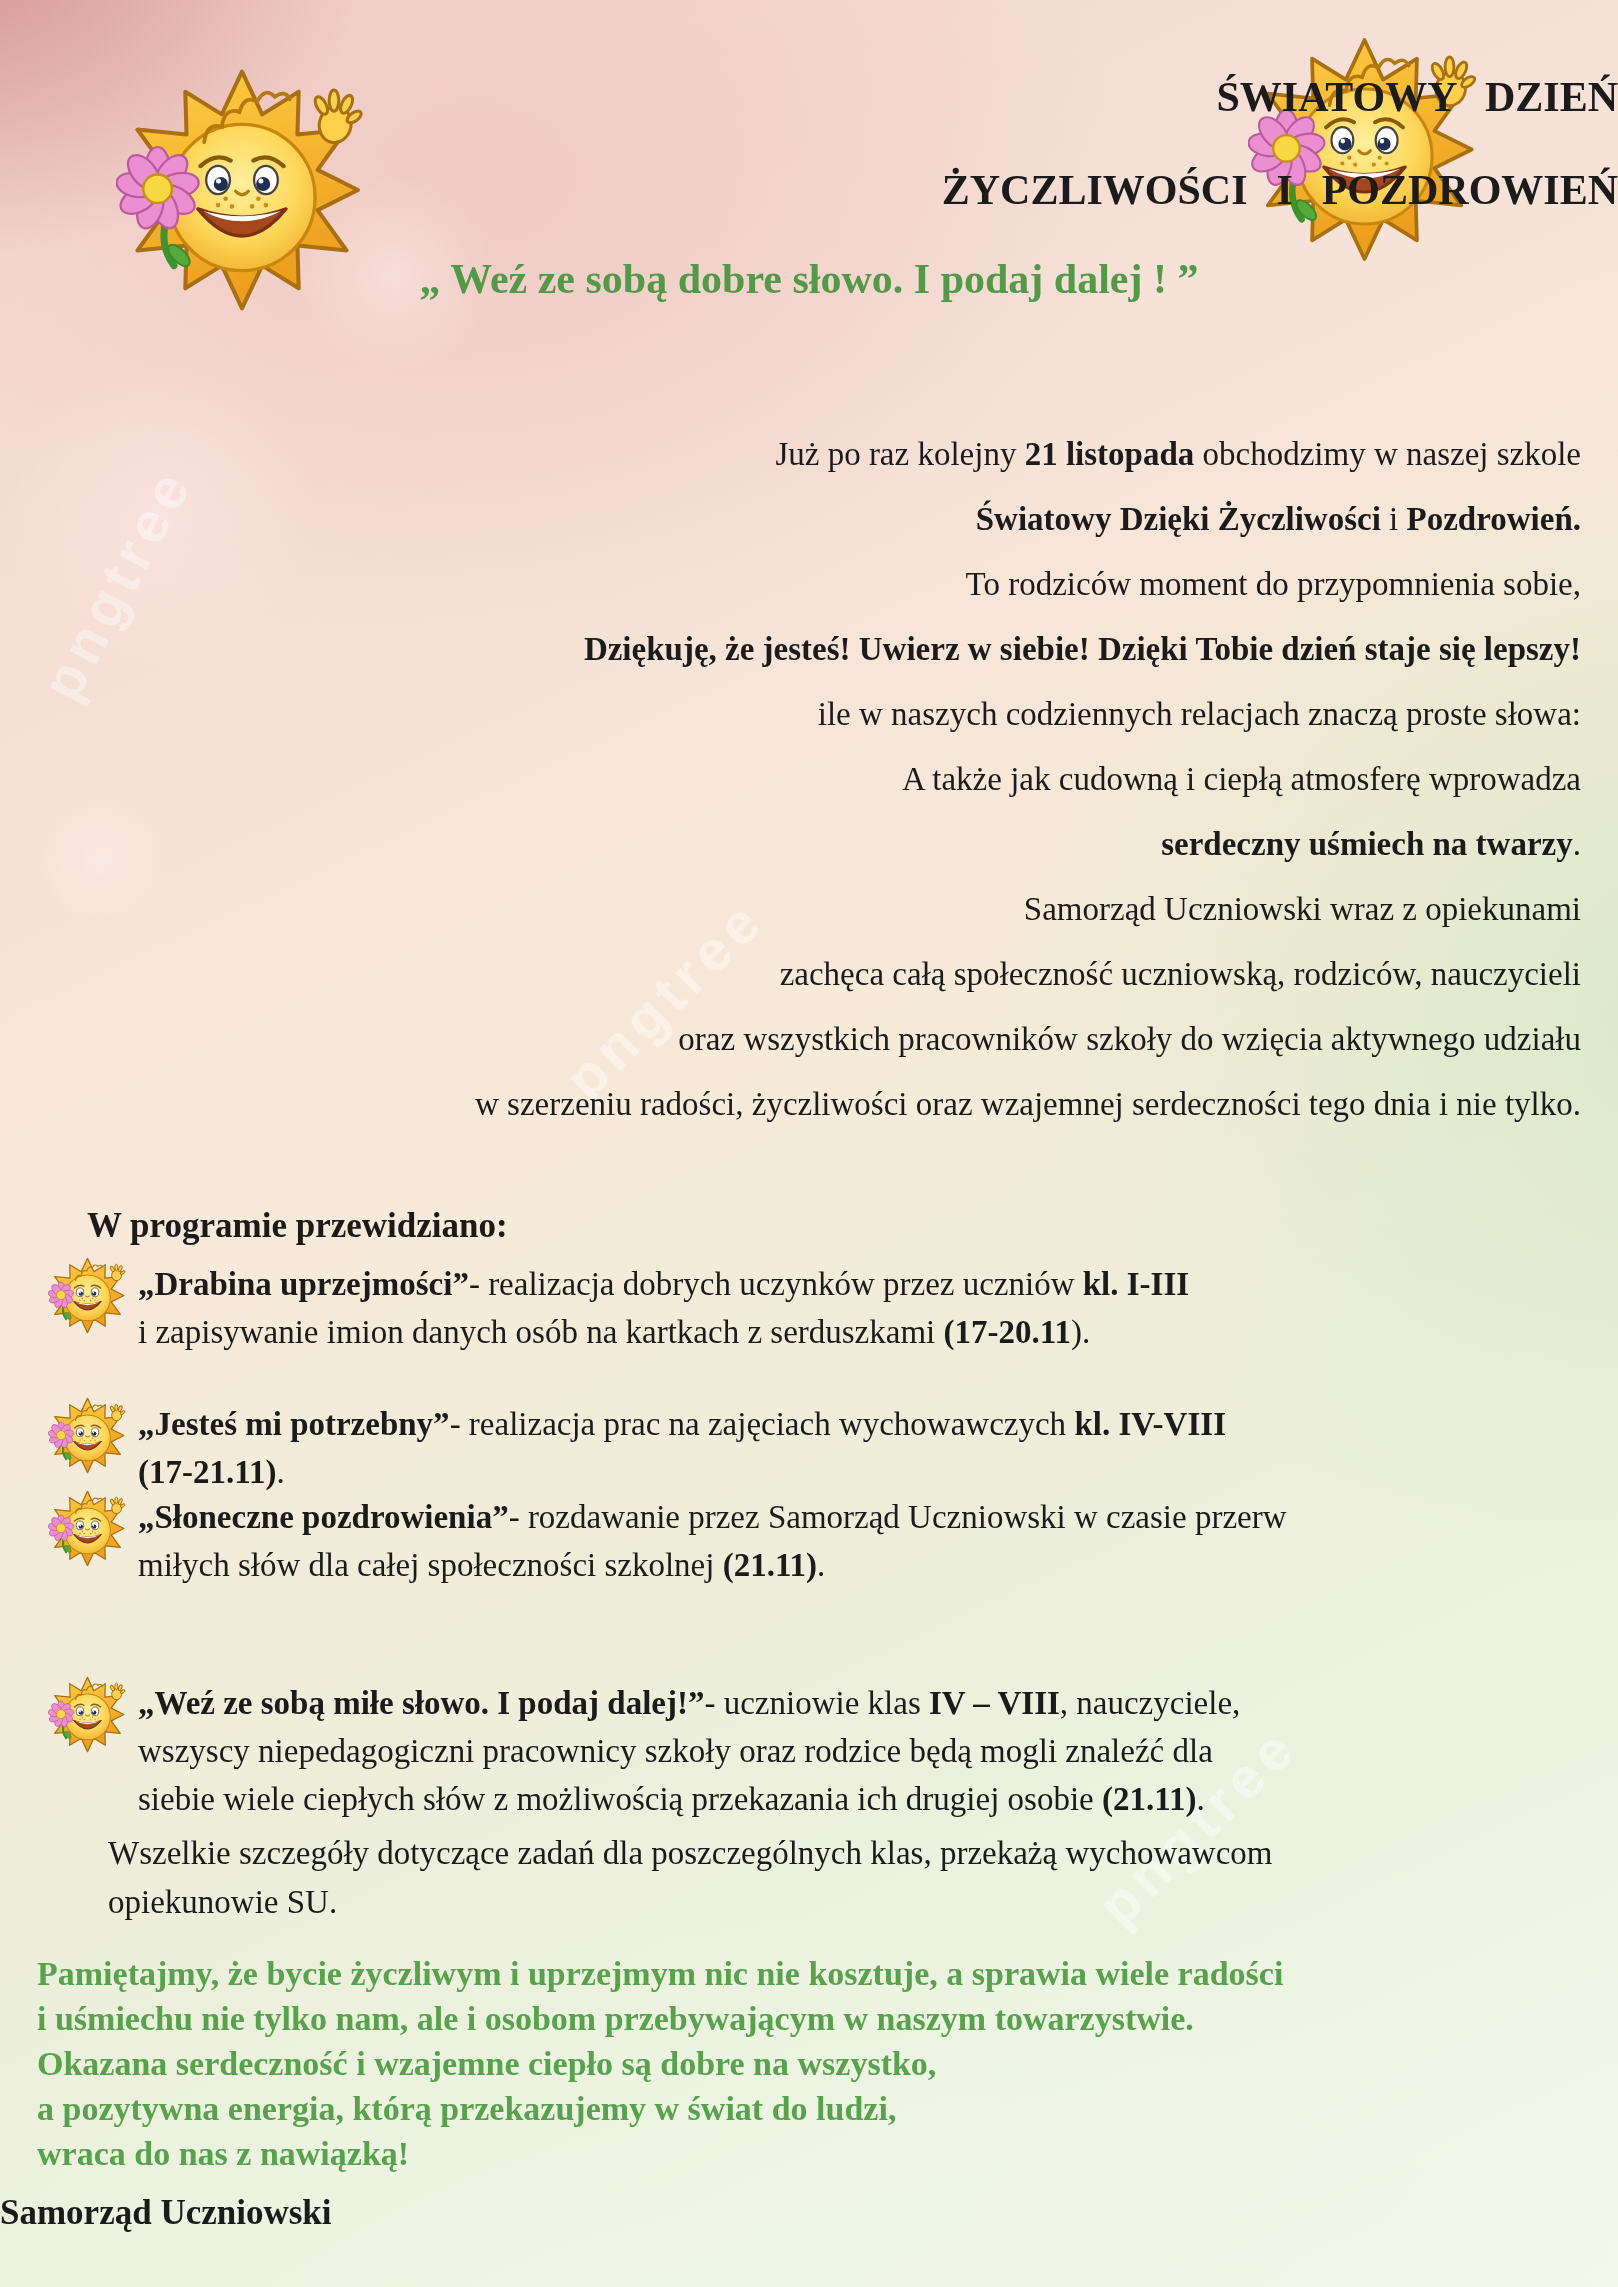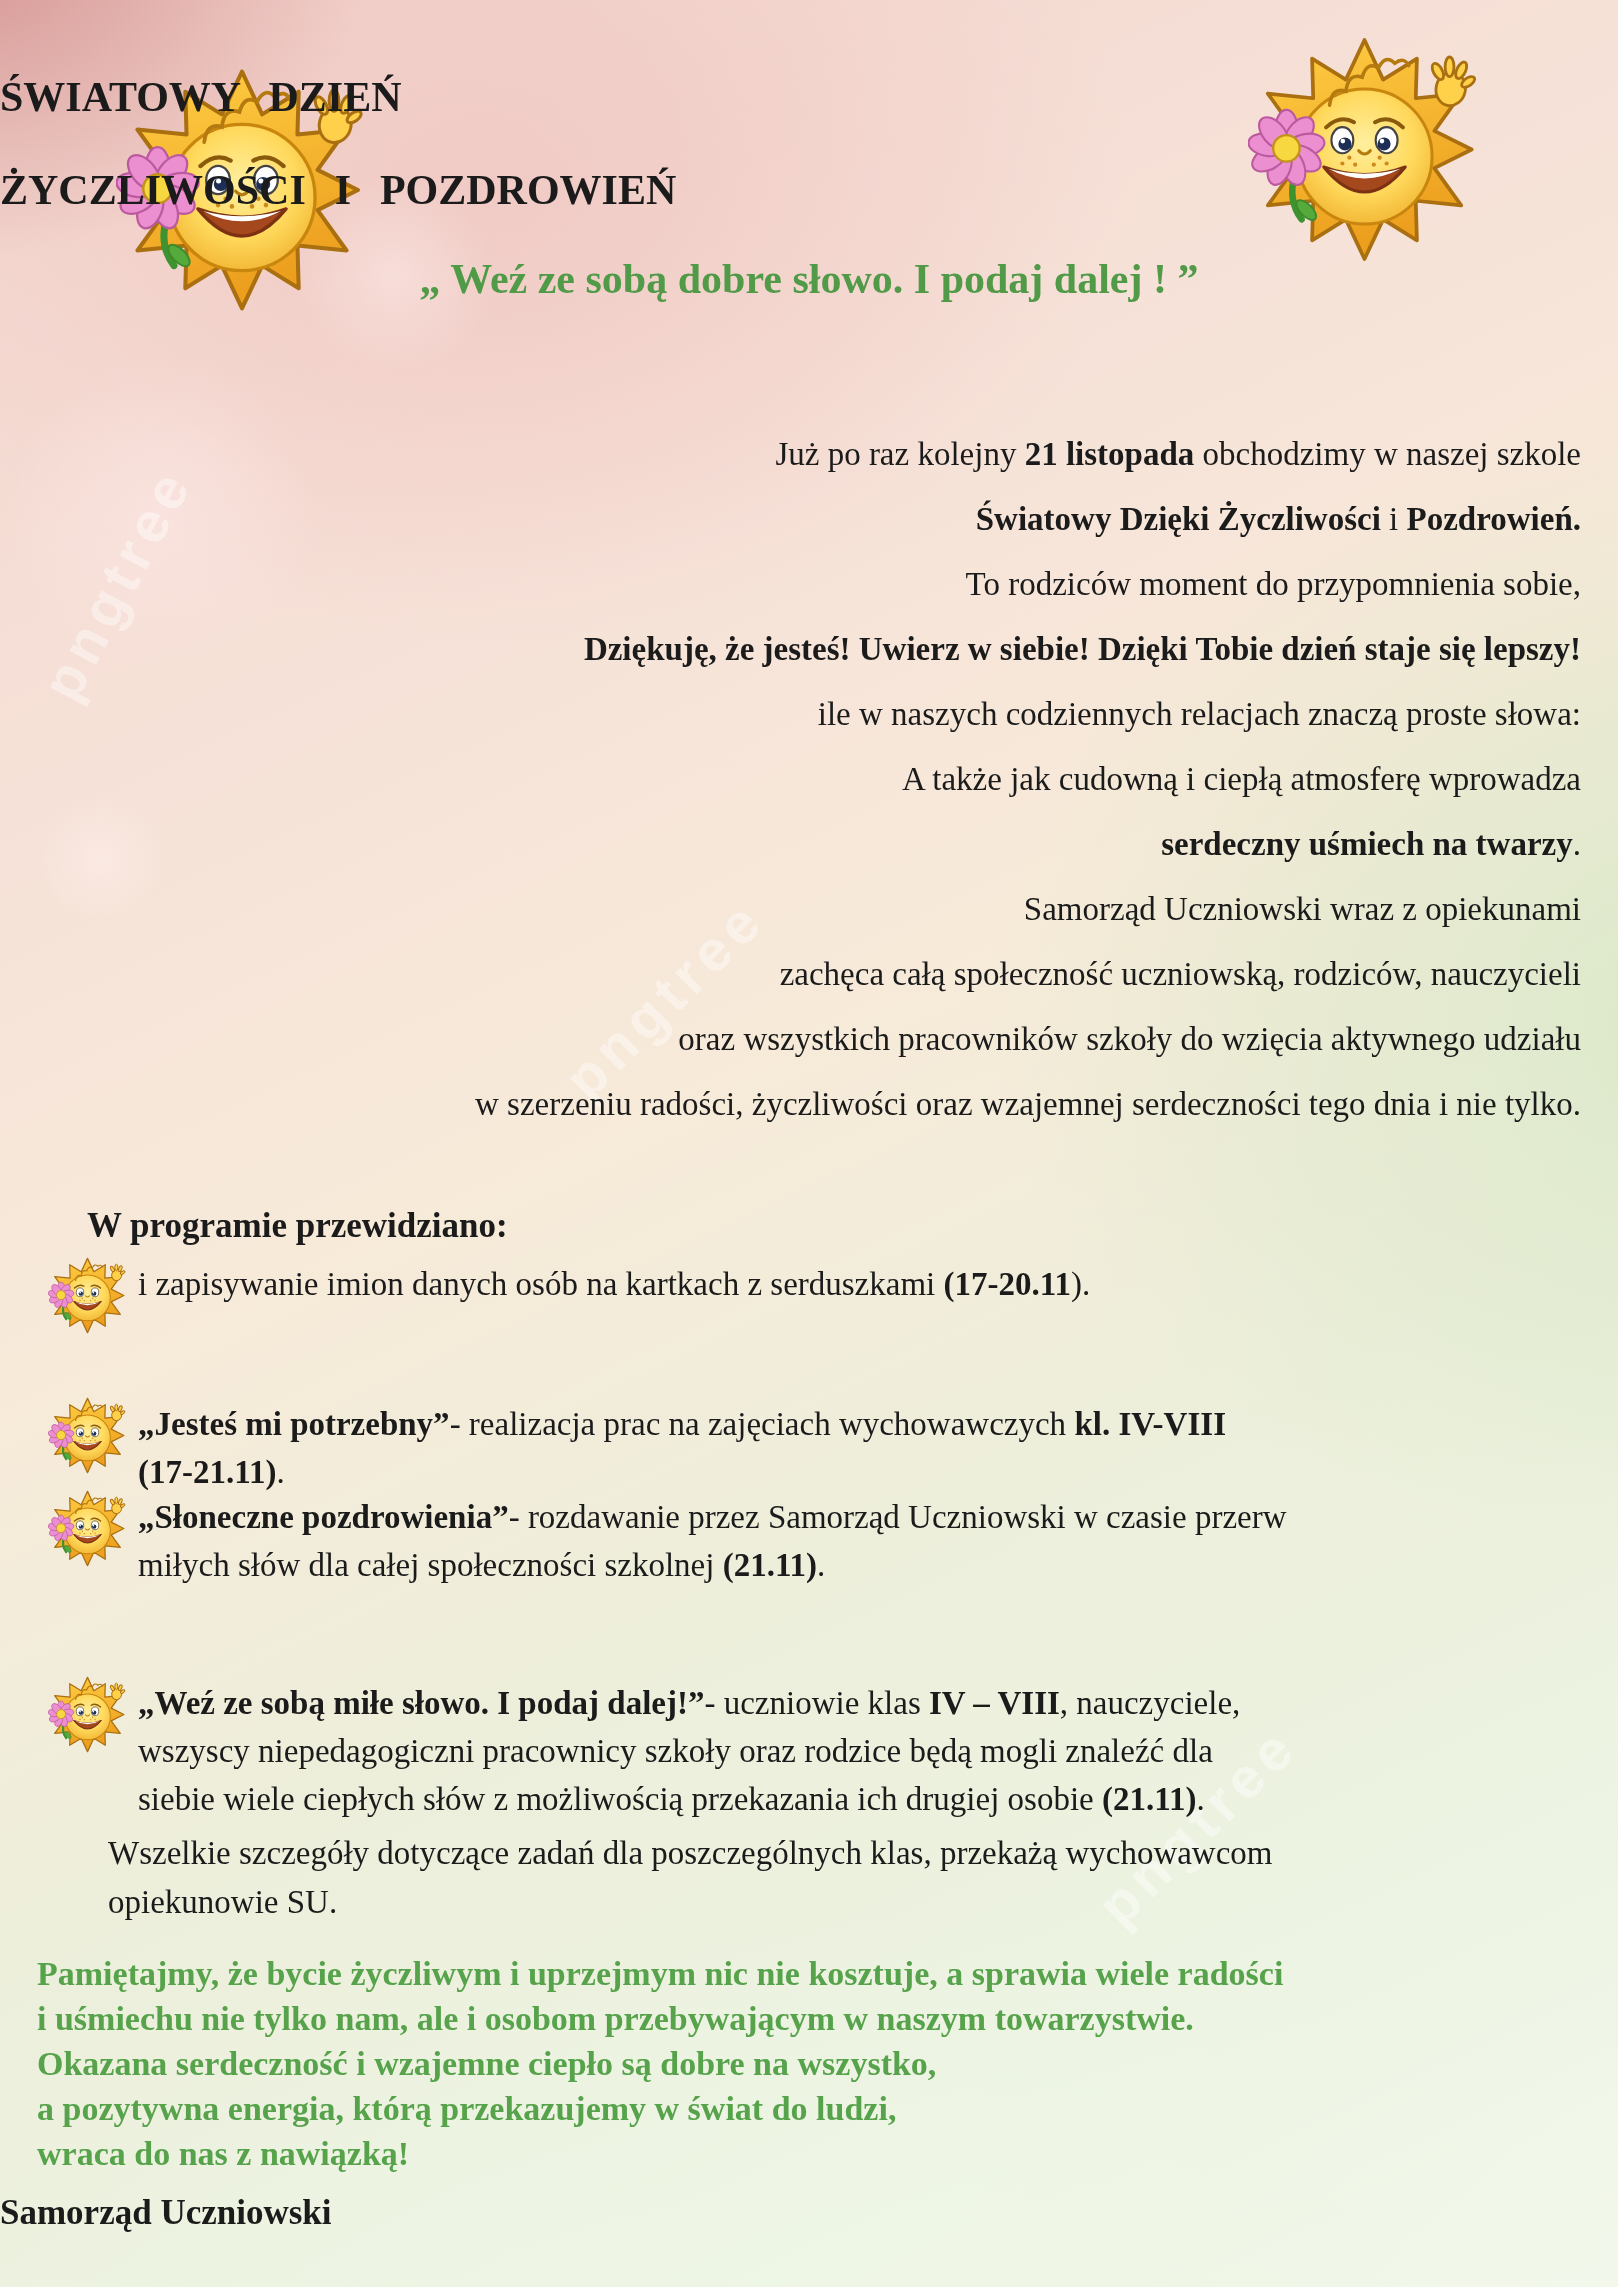--- a/index.html
+++ b/index.html
@@ -29,21 +29,21 @@
     user-select:none;
   }
   .wm1{left:27.5px;top:680px;transform:rotate(-62deg);}
   .wm2{left:551px;top:1065px;transform:rotate(-45deg);}
   .wm3{left:1084px;top:1892px;transform:rotate(-45deg);}
   .sun{position:absolute;}
   .sun-left{left:116px;top:57px;width:252px;height:266px;}
   .sun-right{left:1245px;top:33px;width:239px;height:233px;}
   .title{
     position:absolute;left:0;right:0;
-    text-align:left;font-weight:bold;
+    text-align:right;font-weight:bold;
     font-size:42px;letter-spacing:0px;word-spacing:18.4px;
   }
   .t1{top:73px;}
   .t2{top:166px;}
   .quote{
     position:absolute;left:0;right:0;top:255px;
     text-align:center;font-weight:bold;
     font-size:42px;color:var(--quote_green);
   }
   .intro{position:absolute;left:37px;right:37px;top:422px;text-align:right;}
@@ -160,20 +160,21 @@
       <div class="line">w szerzeniu radości, życzliwości oraz wzajemnej serdeczności tego dnia i nie tylko.</div>
     </div>
 
   <div class="prog-head">W programie przewidziano:</div>
 
   <div class="bullet pb1">
     <svg class="sun sun-bullet" viewBox="0 0 100 100">
         <use href="#sun-symbol"></use>
       </svg>
     <div class="btext">
+        <div class="line"><span class="b">„Drabina uprzejmości”</span><span>- realizacja dobrych uczynków przez uczniów </span><span class="b">kl. I-III</span></div>
         <div class="line"><span>i zapisywanie imion danych osób na kartkach z serduszkami </span><span class="b">(17-20.11</span><span>).</span></div>
       </div>
   </div>
   <div class="bullet pb2">
     <svg class="sun sun-bullet" viewBox="0 0 100 100">
         <use href="#sun-symbol"></use>
       </svg>
     <div class="btext">
         <div class="line"><span class="b">„Jesteś mi potrzebny”</span><span>- realizacja prac na zajęciach wychowawczych </span><span class="b">kl. IV-VIII</span></div>
         <div class="line"><span class="b">(17-21.11)</span><span>.</span></div>

